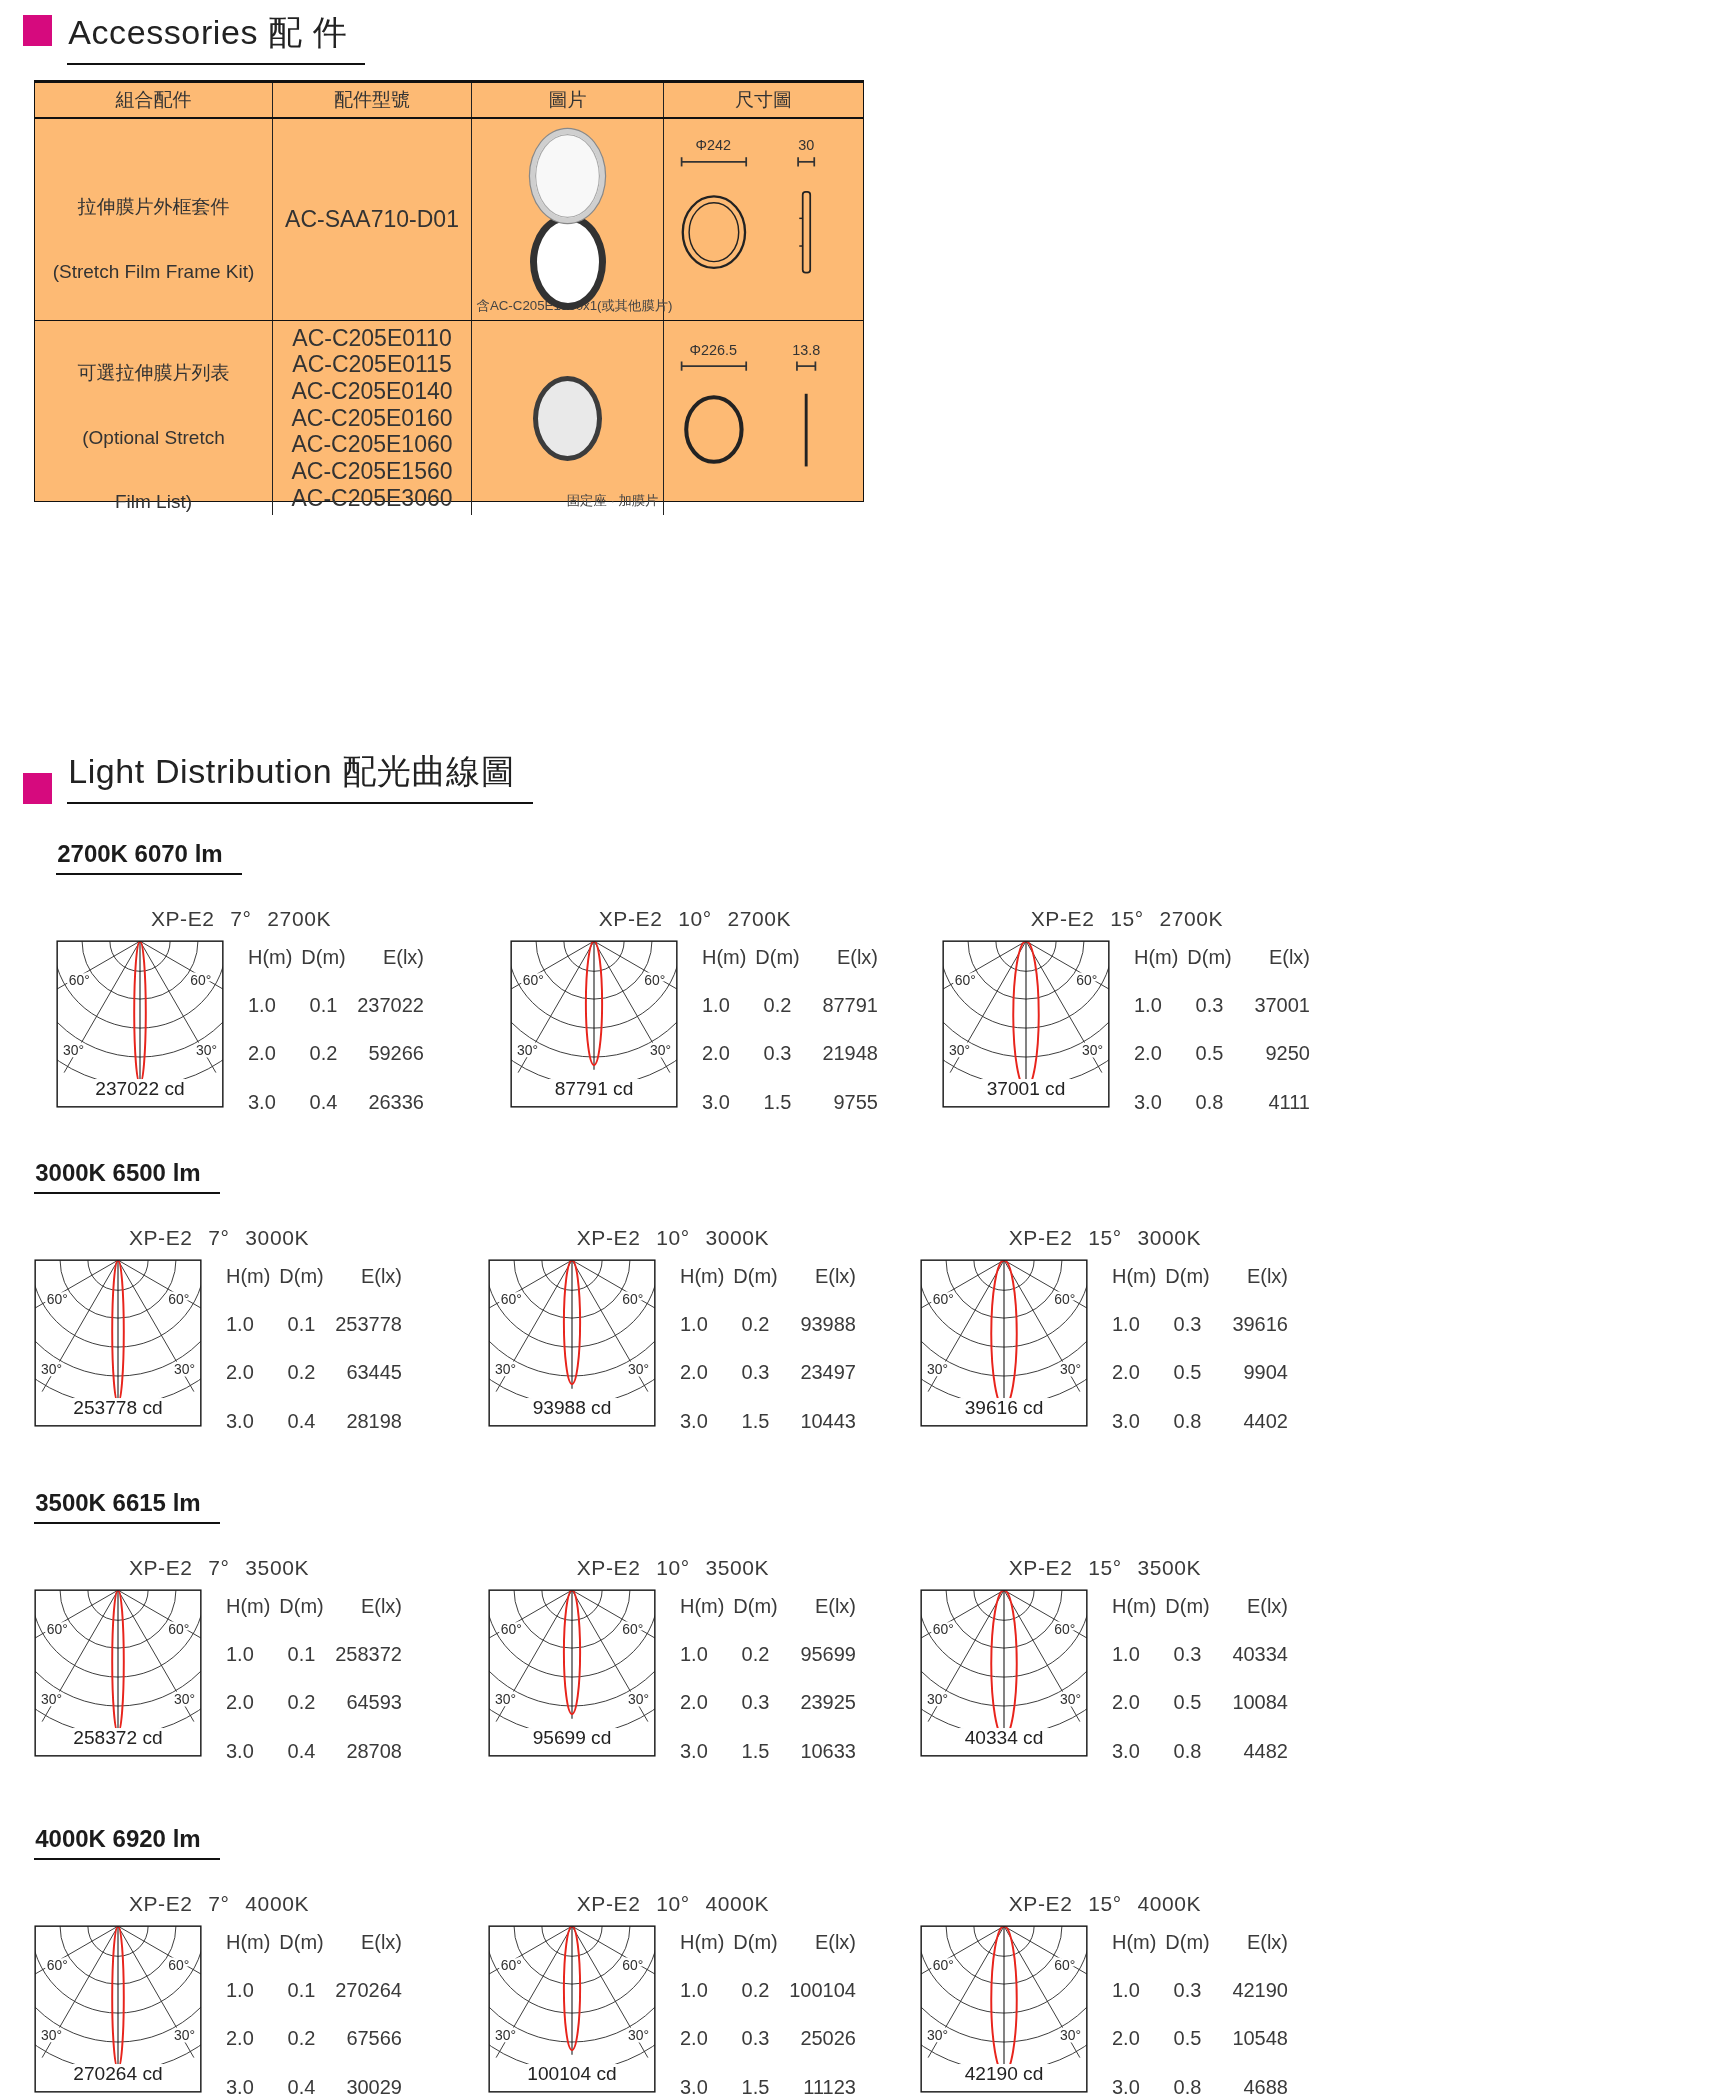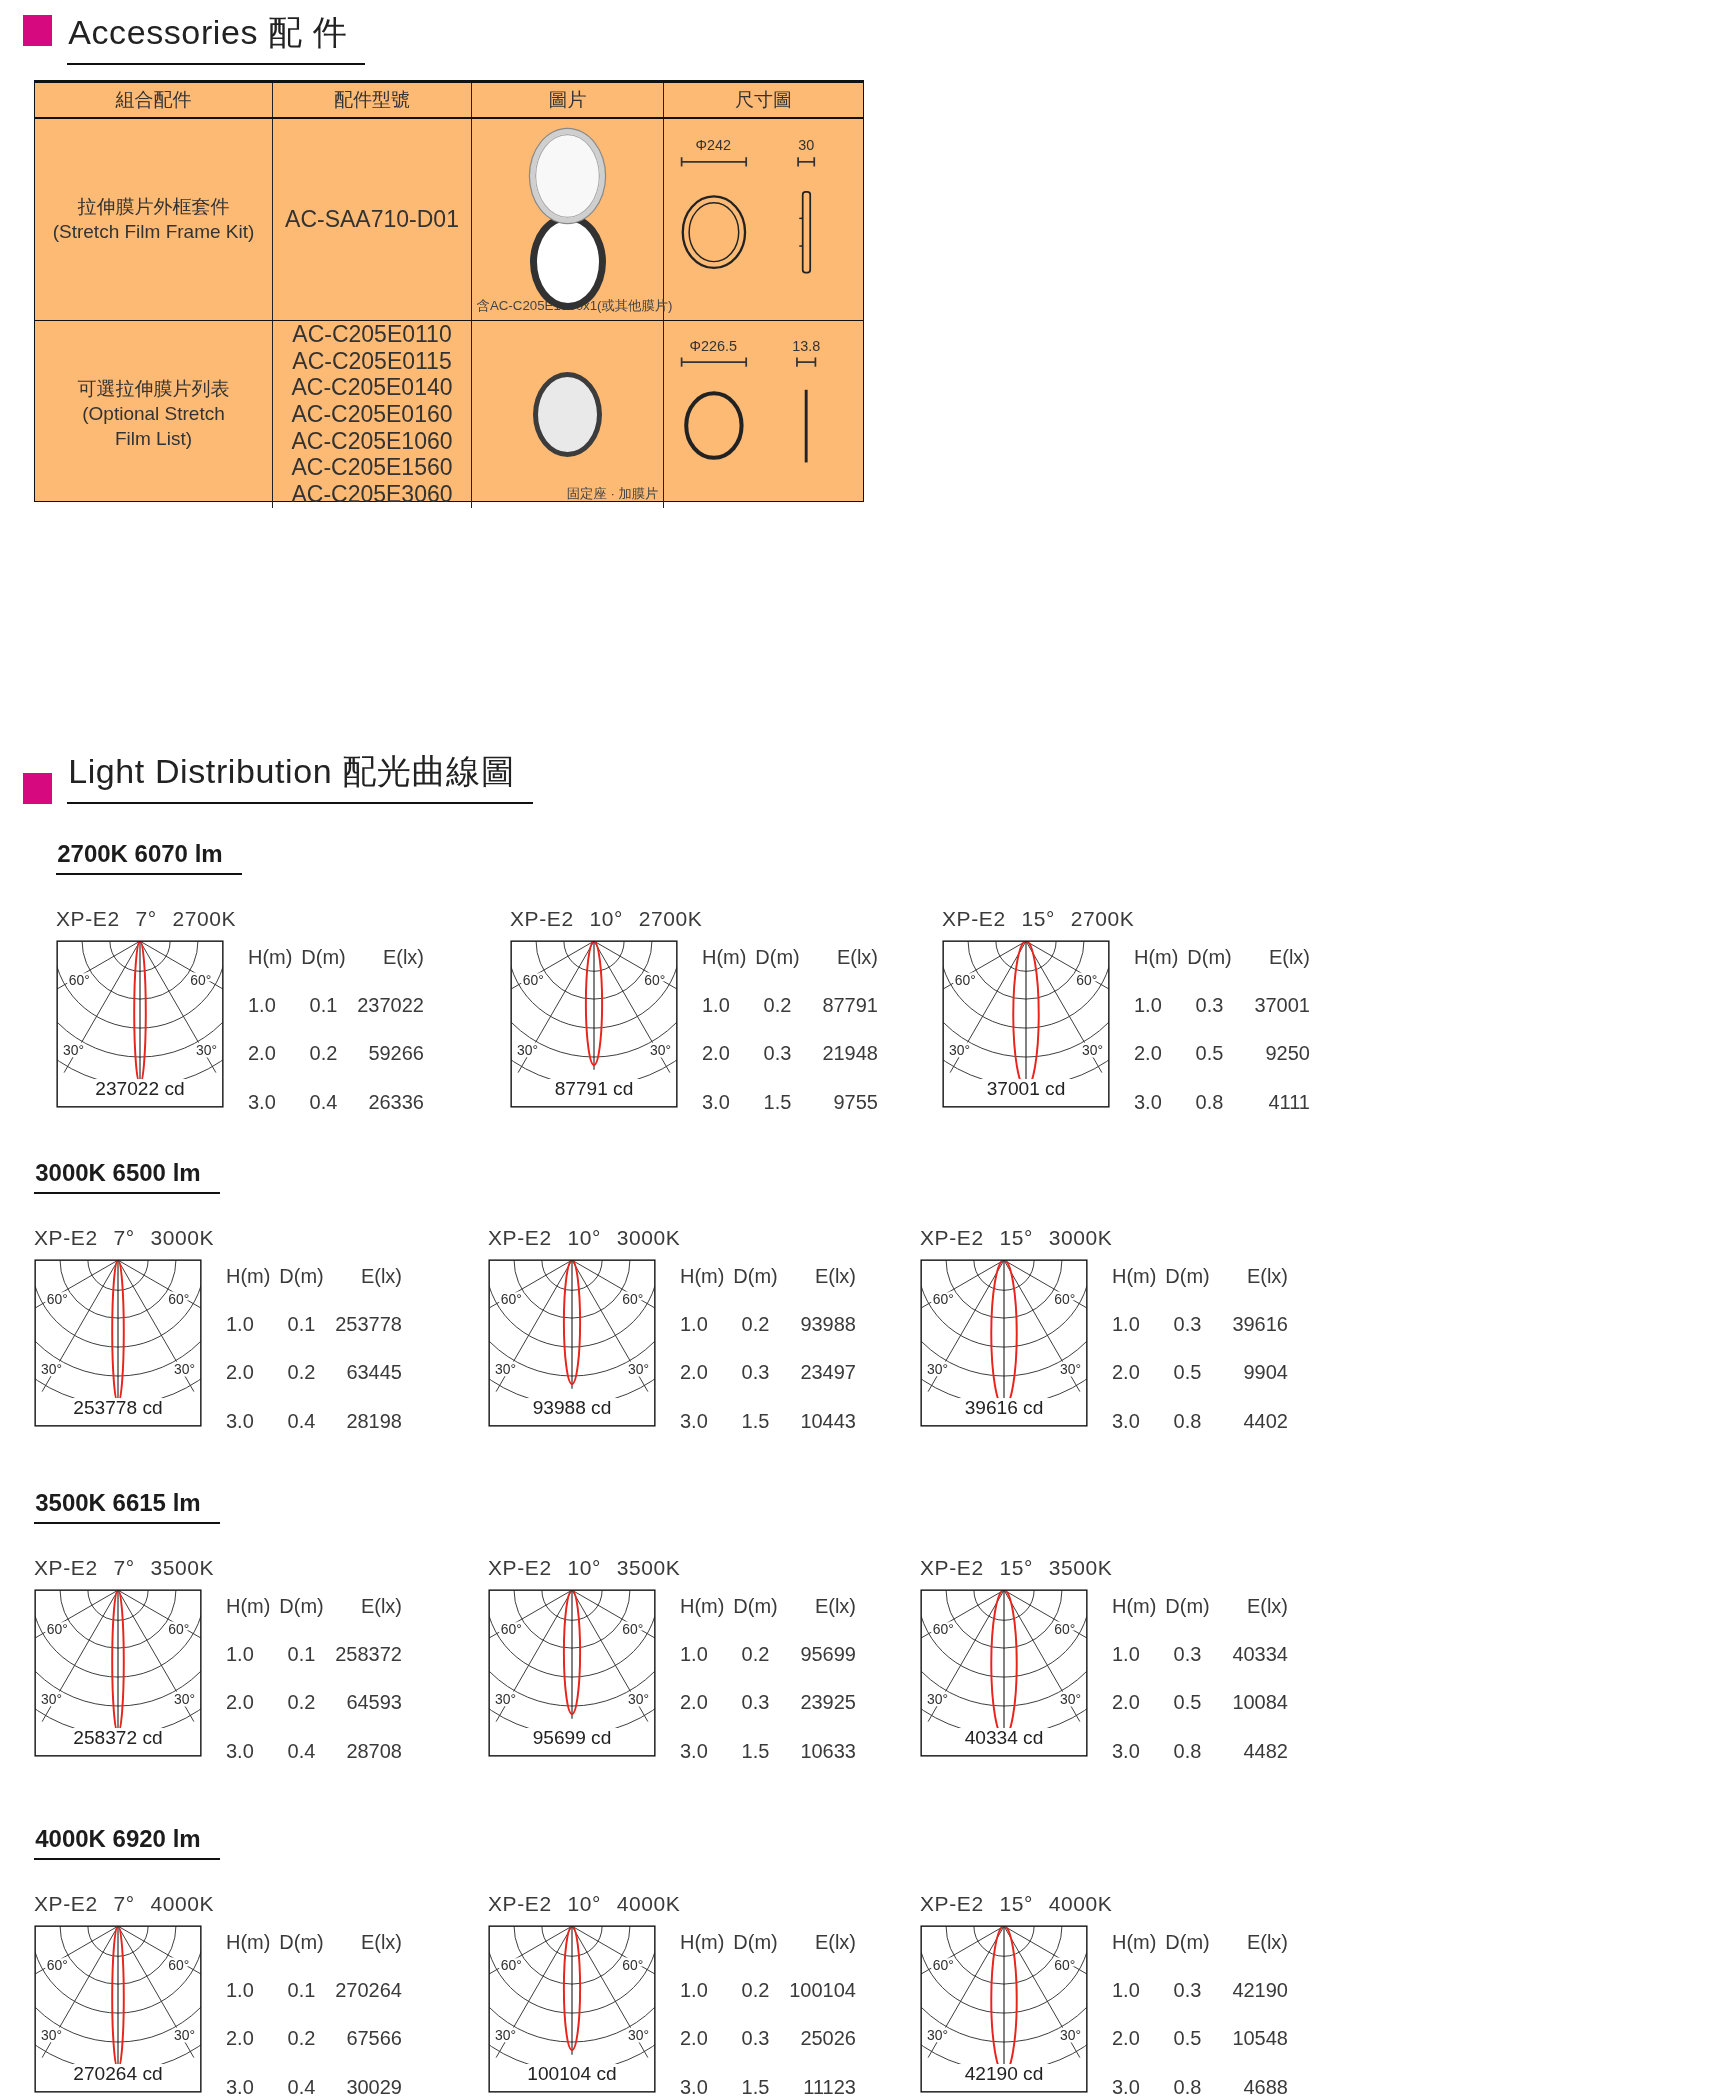--- a/index.html
+++ b/index.html
@@ -17,21 +17,21 @@
   .acc-table{position:absolute;left:34px;top:80px;width:828px;
              border:1.7px solid #111;border-top:3.5px solid #111;background:#fdba74;}
   .acc-row{display:grid;grid-template-columns:238px 199px 192px 1fr;}
   .acc-cell{border-right:1.2px solid #222;position:relative;
             display:flex;flex-direction:column;align-items:center;justify-content:center;}
   .acc-cell:last-child{border-right:none;}
   .hrow{height:34px;border-bottom:2.3px solid #111;}
   .hrow .acc-cell{font-size:19px;color:#333;}
   .r1{height:201px;border-bottom:1.7px solid #111;}
   .r2{height:180px;}
-  .name-line{font-size:19px;line-height:1.3;color:#333;text-align:right;}
+  .name-line{font-size:19px;line-height:1.3;color:#333;text-align:right;margin-top:40px;}
   .model-line{font-size:23px;line-height:1.16;color:#333;text-align:center;}
   .pic-caption{position:absolute;bottom:4.6px;left:4.6px;right:4.6px;
                font-size:13.3px;color:#444;text-align:left;white-space:nowrap;}
   .pic-caption.right{text-align:right;}
   .disc-top{width:65px;height:84px;border-radius:50%;background:#f8f8f8;
             border:5.8px solid #cfcfcf;box-shadow:0 0 0 1.2px #888, inset 0 0 0 1.2px #aaa;
             margin-bottom:-9.3px;position:relative;z-index:2;}
   .ring-dark{width:62px;height:82px;border-radius:50%;background:#ffffff;
              border:7px solid #323232;position:relative;z-index:1;}
   .disc-gray{width:59px;height:75px;border-radius:50%;background:#e9e9e9;
@@ -40,21 +40,21 @@
   svg.dimfig text{font-family:"Liberation Sans",sans-serif;font-size:25px;fill:#333;}
 
   
   .ld-group{position:absolute;left:34px;width:1677px;}
   .gheading{font-size:24px;font-weight:bold;color:#1c1c1c;display:inline-block;
             border-bottom:2.3px solid #111;padding:0 19.7px 4.6px 1.2px;white-space:nowrap;}
   .units{position:relative;margin-top:32px;height:208px;}
   .unit{position:absolute;top:0;width:370px;}
   .u0{left:0;} .u1{left:454px;} .u2{left:886px;}
   .ptitle{font-size:21px;color:#3a3a3a;margin-bottom:9.3px;
-          letter-spacing:0.6px;word-spacing:9.3px;white-space:nowrap;}
+          letter-spacing:0.6px;word-spacing:9.3px;white-space:nowrap;text-align:center;}
   .prow{display:flex;gap:24px;}
   svg.polar{width:168px;height:168px;flex:0 0 auto;}
   svg.polar text{font-family:"Liberation Sans",sans-serif;}
   .dtable{width:179px;font-size:20px;color:#3a3a3a;padding-top:5.8px;}
   .dthead{display:flex;}
   .dthead span{display:block;}
   .drow{display:flex;margin-top:25.4px;align-items:flex-end;}
   .c-h{width:46px;text-align:left;}
   .c-d{width:59px;text-align:center;}
   .c-e{width:71px;text-align:right;}

